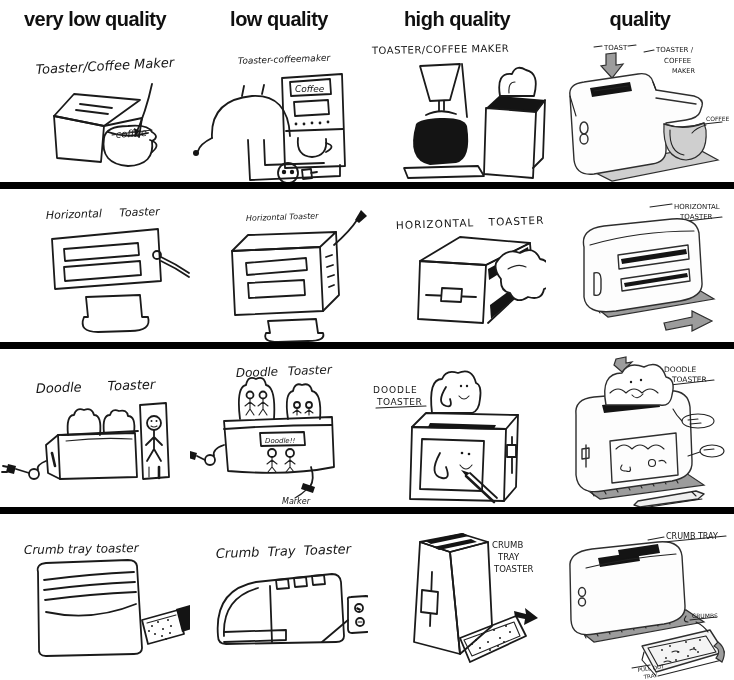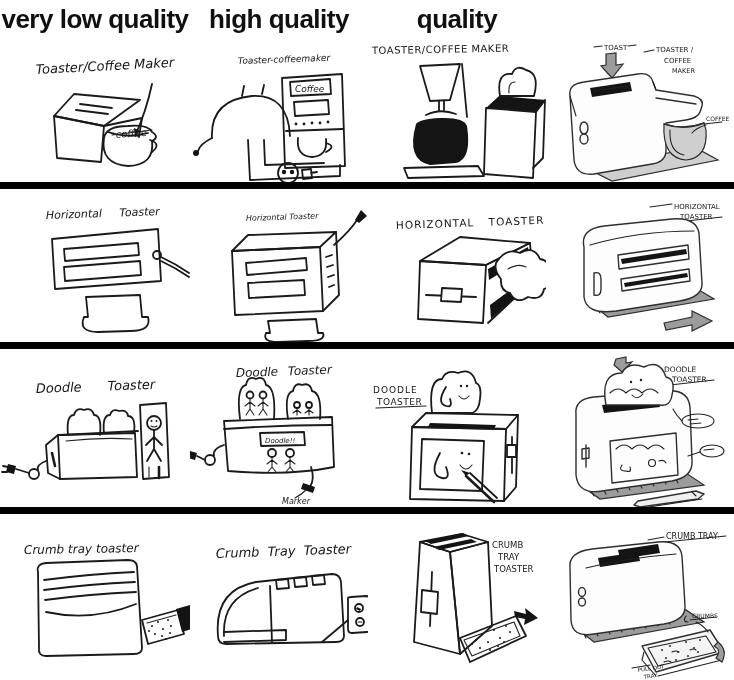--- a/index.html
+++ b/index.html
@@ -1,19 +1,19 @@
 <!DOCTYPE html>
 <html><head>
 <meta charset="utf-8">
 <style>
   html,body{margin:0;padding:0;background:#fff;}
   .fig{position:relative;width:734px;height:680px;background:#fff;overflow:hidden;
        font-family:"Liberation Sans",sans-serif;}
   .hdr{display:grid;grid-template-columns:190px 178px 178px 188px;height:38px;align-items:center;}
-  .h{text-align:center;font-weight:bold;font-size:26px;color:#101010;letter-spacing:-0.5px;}
+  .h{text-align:center;font-weight:bold;font-size:20px;color:#101010;letter-spacing:-0.5px;}
   .row{display:grid;grid-template-columns:190px 178px 178px 188px;}
   .r1{height:144px}.r2{height:153px}.r3{height:158px}.r4{height:166px}
   .rule{height:7px;background:#000;}
   .cell{position:relative;overflow:hidden;}
   .cell svg{display:block;width:100%;height:100%;}
   svg text{font-family:"DejaVu Sans",sans-serif;fill:#161616;}
   .hw{font-style:italic;}
   .sk{fill:none;stroke:#1a1a1a;stroke-width:1.8;stroke-linecap:round;stroke-linejoin:round;}
   .sk2{fill:none;stroke:#1a1a1a;stroke-width:2.6;stroke-linecap:round;stroke-linejoin:round;}
   .thin{fill:none;stroke:#222;stroke-width:1.1;stroke-linecap:round;stroke-linejoin:round;}
@@ -23,20 +23,21 @@
   .gy2{fill:#9c9c9c;stroke:#2e2e2e;stroke-width:1.2;}
   .dot{fill:#1a1a1a;stroke:none;}
 </style>
 </head>
 <body>
 
 <div class="fig">
 
   <div class="hdr">
     <div class="h">very low quality</div>
+    <div class="h">low quality</div>
     <div class="h">high quality</div>
     <div class="h">quality</div>
   </div>
 
   <div class="row r1">
 
     <div class="cell">
       <svg viewBox="0 0 190 144">
         <text class="hw" x="36" y="36" font-size="13" transform="rotate(-3 36 36)">Toaster/Coffee Maker</text>
         <g>

